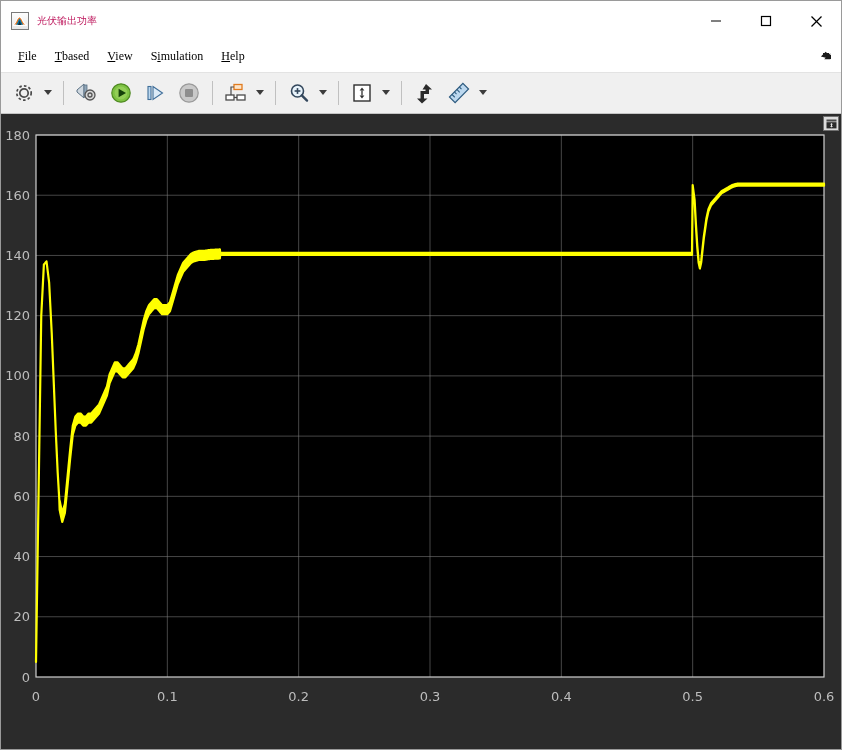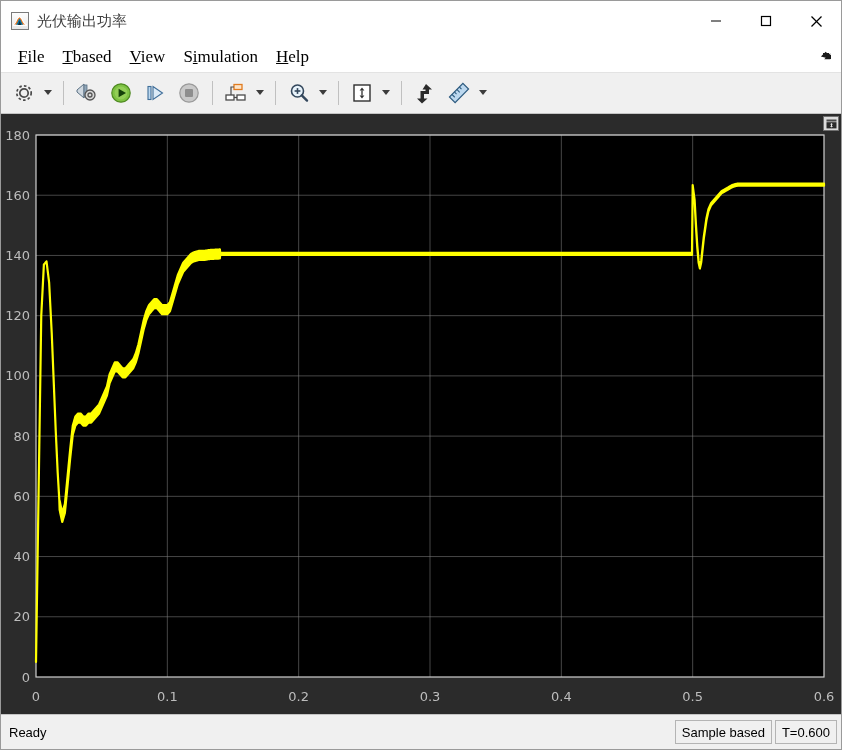--- a/index.html
+++ b/index.html
@@ -32,22 +32,22 @@
     width: 18px; height: 18px;
     margin-left: 10px; margin-right: 8px;
     flex: 0 0 auto;
     position: relative;
     border: 1px solid #7a7a7a;
     background: linear-gradient(#fdfdfd, #e8e8e8);
     box-sizing: border-box;
   }
   .title-icon svg { display:block; }
   .title-text {
-    font-size: 15px;
-    color: #404040;
+    font-size: 10px;
+    color: #be185d;
     font-family: Liberation Sans, sans-serif;
     white-space: nowrap;
   }
   .winbtns {
     position: absolute; right: 0; top: 0;
     height: 40px; display: flex;
   }
   .winbtn {
     width: 50px; height: 40px;
     display: flex; align-items: center; justify-content: center;
@@ -59,21 +59,21 @@
     height: 31px;
     background: #ffffff;
     display: flex; align-items: center;
     flex: 0 0 auto;
     position: relative;
     padding-left: 8px;
     border-bottom: 1px solid #e3e3e3;
   }
   .menu-item {
     font-family: "Liberation Serif", serif;
-    font-size: 17px;
+    font-size: 12px;
     color: #000;
     padding: 2px 9px;
     white-space: nowrap;
     cursor: default;
   }
   .menu-item u { text-decoration: underline; }
   .menu-overflow {
     position: absolute; right: 8px; top: 8px;
     width: 14px; height: 14px;
   }
@@ -361,21 +361,14 @@
       </svg>
     <div class="expand-icon">
       <svg width="11" height="10" viewBox="0 0 11 10">
         <rect x="0.5" y="0.5" width="10" height="2" fill="#4a4a4a"></rect>
         <rect x="0.5" y="3.2" width="10" height="6.2" fill="#2b2b2b"></rect>
         <path d="M5.5 4 L7 5.6 L6 5.6 L6 6.9 L7 6.9 L5.5 8.5 L4 6.9 L5 6.9 L5 5.6 L4 5.6 Z" fill="#e8e8e8"></path>
       </svg>
     </div>
   </div>
 
-  <div class="statusbar">
-    <div class="status-ready">Ready</div>
-    <div class="status-right">
-      <div class="status-cell">Sample based</div>
-      <div class="status-cell">T=0.600</div>
-    </div>
-  </div>
 
 </div>
 
 </body></html>

